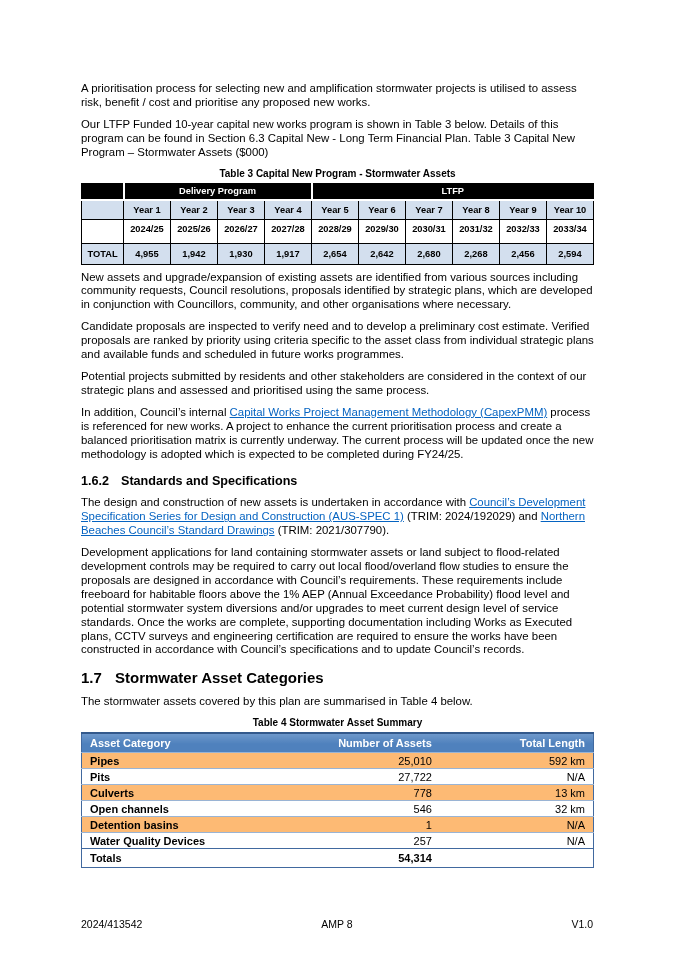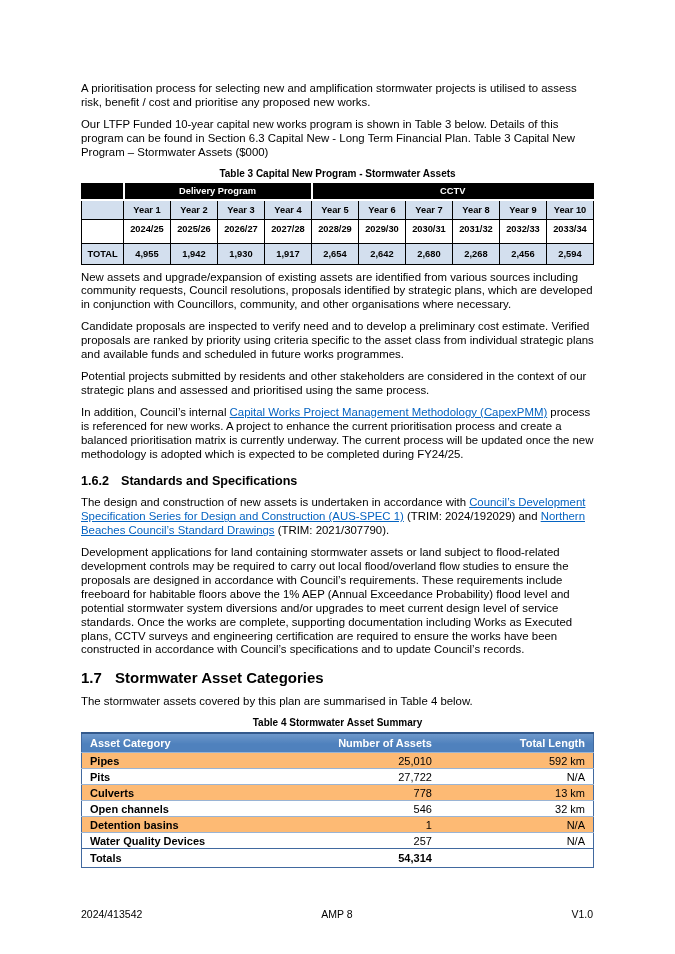--- a/index.html
+++ b/index.html
@@ -91,21 +91,21 @@
   table.t4 tr.band td { background: #fdba74; }
   table.t4 tr.tot td { border-top: 1.4px solid #41699F; font-weight: bold; padding: 3px 8px; }
   table.t4 .cat { font-weight: bold; text-align: left; }
   table.t4 .num, table.t4 .len { text-align: right; }
 
   
   .footer {
     position: absolute;
     left: 81px;
     right: 82px;
-    bottom: 34px;
+    bottom: 24px;
     display: flex;
     align-items: flex-start;
     font-size: 10.5px;
     color: #000000;
   }
   .footer .fl { flex: 1; text-align: left; }
   .footer .fc { flex: 1; text-align: center; }
   .footer .fr { flex: 1; text-align: right; }
 </style>
 </head>
@@ -130,21 +130,21 @@
           <col>
           <col>
           <col>
           <col>
           <col>
       </colgroup>
       <tbody>
         <tr class="hdr">
           <td></td>
           <td colspan="4">Delivery Program</td>
-          <td colspan="6">CCTV</td>
+          <td colspan="6">LTFP</td>
         </tr>
         <tr class="yr band">
           <td></td>
           <td>Year 1</td>
           <td>Year 2</td>
           <td>Year 3</td>
           <td>Year 4</td>
           <td>Year 5</td>
           <td>Year 6</td>
           <td>Year 7</td>

